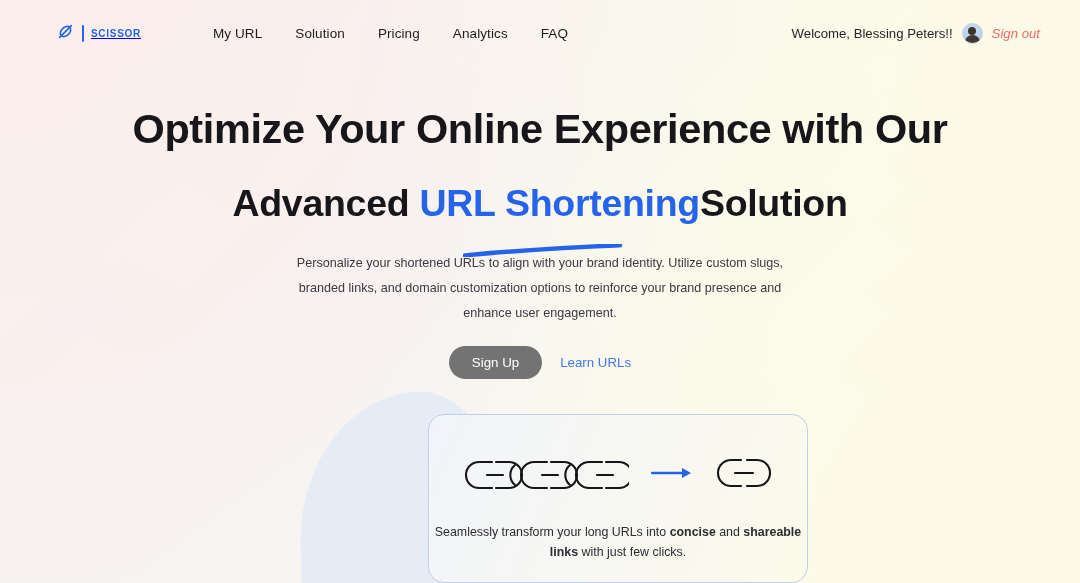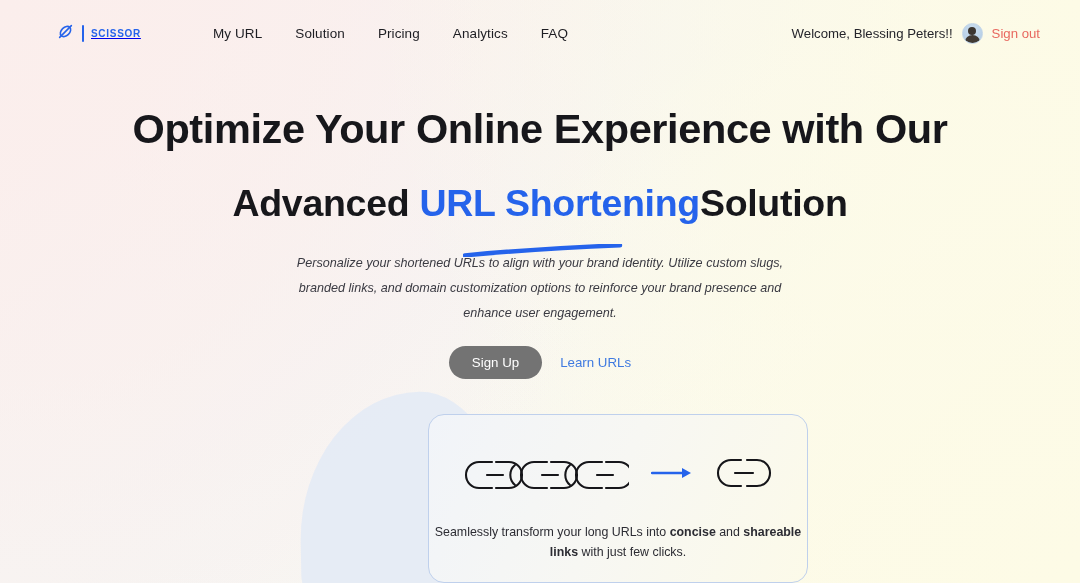--- a/index.html
+++ b/index.html
@@ -67,21 +67,21 @@
     content:""; position:absolute; left:50%; top:17%;
     width:8px; height:8px; margin-left:-4px; border-radius:50%;
     background:#3b3530;
   }
   .avatar::after { 
     content:""; position:absolute; left:50%; top:56%;
     width:15px; height:13px; margin-left:-7.5px; border-radius:50% 50% 0 0;
     background:#413a34;
   }
   .signout {
-    font-size:13.2px; color:#e8685f; text-decoration:none;
+    font-size:13.2px; color:#e8685f; text-decoration:none;font-style:italic;
   }
 
   
   main.hero { position:relative; z-index:2; text-align:center; }
 
   h1.headline {
     margin-top:41px;
     font-size:41.5px; font-weight:700; color:#17171b;
     letter-spacing:-.4px; line-height:1.0;
   }
@@ -94,21 +94,21 @@
   .underline-swoosh {
     position:absolute;
     left:50%; margin-left:-77px; top:41px;
     width:160px; height:13px;
     pointer-events:none;
   }
 
   p.subcopy {
     margin:26px auto 0;
     width:500px;
-    font-size:12.6px; line-height:2.0; color:#3a3a42;font-style:italic;
+    font-size:12.6px; line-height:2.0; color:#3a3a42;
   }
 
   .cta-row {
     margin-top:20px;
     display:flex; align-items:center; justify-content:center; gap:18px;
   }
   .btn-signup {
     background:#737373; color:#fff; border:none;
     font-family:inherit; font-size:13.3px;
     padding:9px 23px; border-radius:999px; cursor:pointer;

